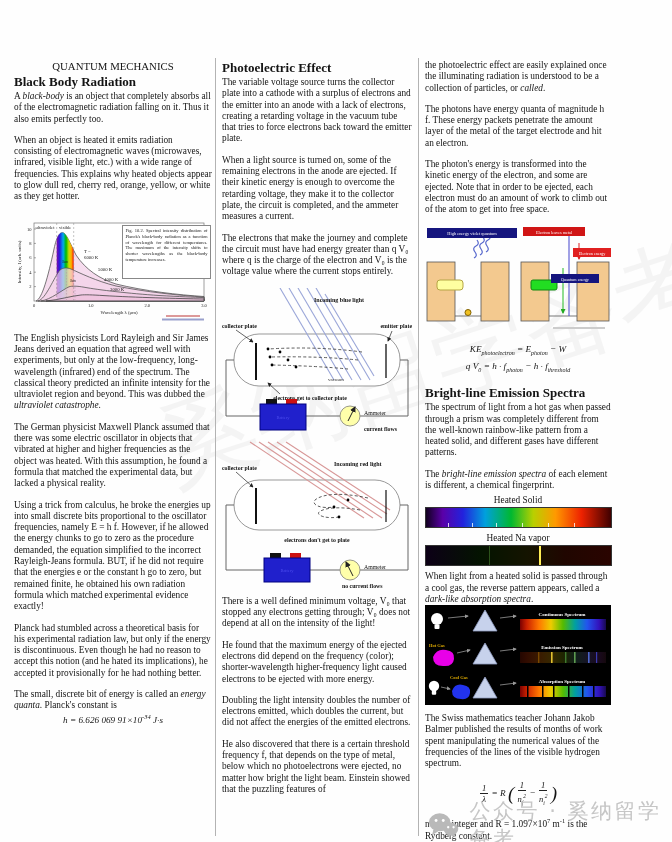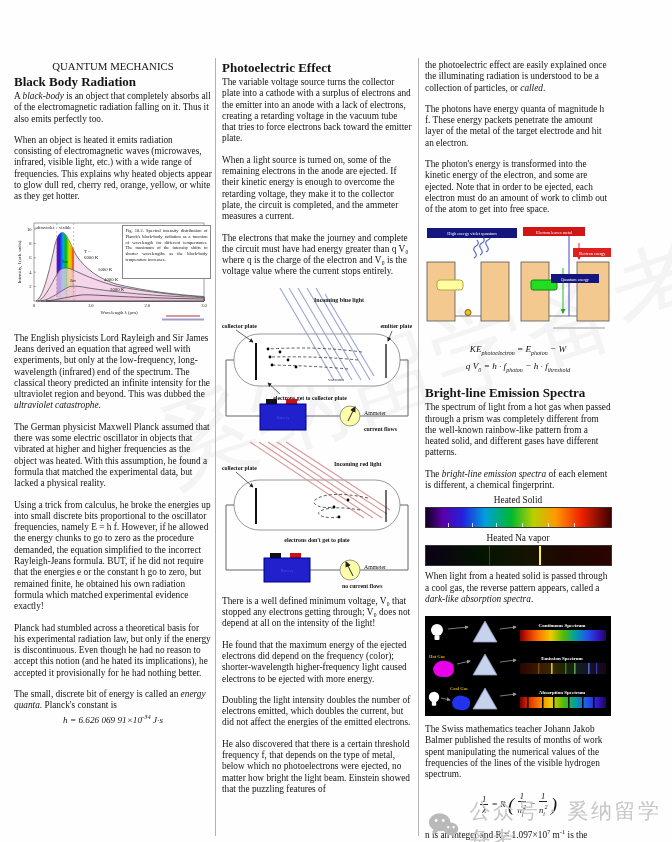--- a/index.html
+++ b/index.html
@@ -308,21 +308,21 @@
     <div class="tick" style="left:66%"></div>
       <div class="tick" style="left:80%"></div>
   </div>
 
   <div class="bar-label">Heated Na vapor</div>
   <div class="specbar" id="nabar">
     <div class="nafaint"></div>
     <div class="naline"></div>
   </div>
 
-  <p style="margin:4px 0 11px 0;"><span>When light from a heated solid is passed through a cool gas, the reverse pattern appears, called a </span><i>dark-like absorption spectra</i><span>.</span></p>
+  <p style="margin:4px 0 0 0;"><span>When light from a heated solid is passed through a cool gas, the reverse pattern appears, called a </span><i>dark-like absorption spectra</i><span>.</span></p>
 
   <svg viewBox="0 0 186 100" width="186" height="100" style="margin-bottom:4px;">
     <defs>
       <linearGradient id="rb" x1="0" y1="0" x2="1" y2="0">
         <stop offset="0" stop-color="#7a0000"></stop>
           <stop offset="0.08" stop-color="#cc2200"></stop>
         <stop offset="0.22" stop-color="#ff7700"></stop>
           <stop offset="0.36" stop-color="#eecc00"></stop>
         <stop offset="0.5" stop-color="#55bb00"></stop>
           <stop offset="0.64" stop-color="#00a0a0"></stop>

